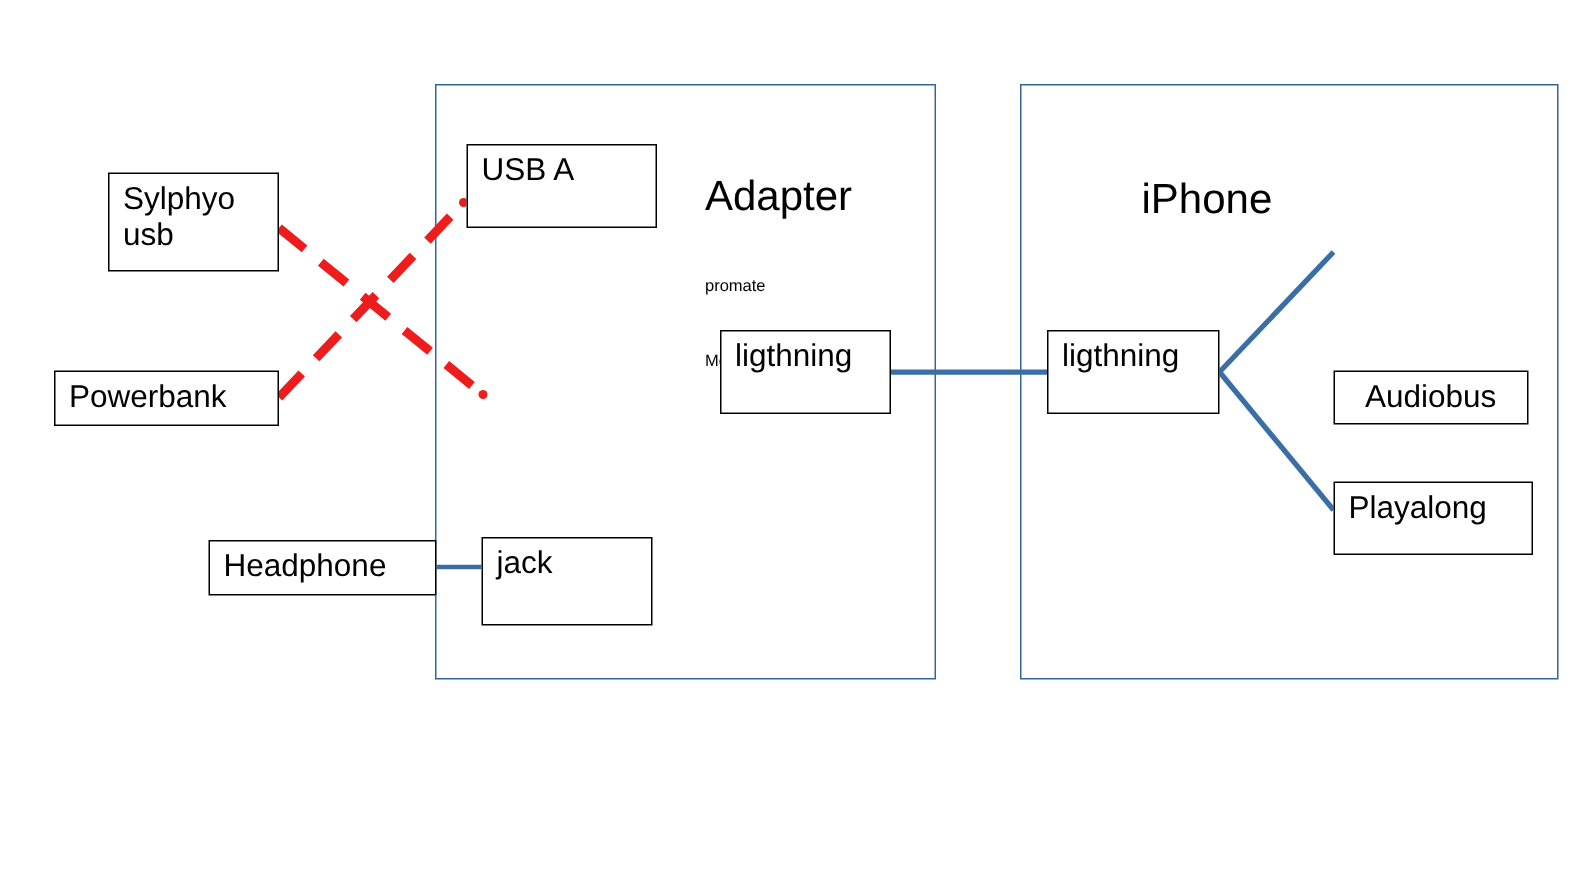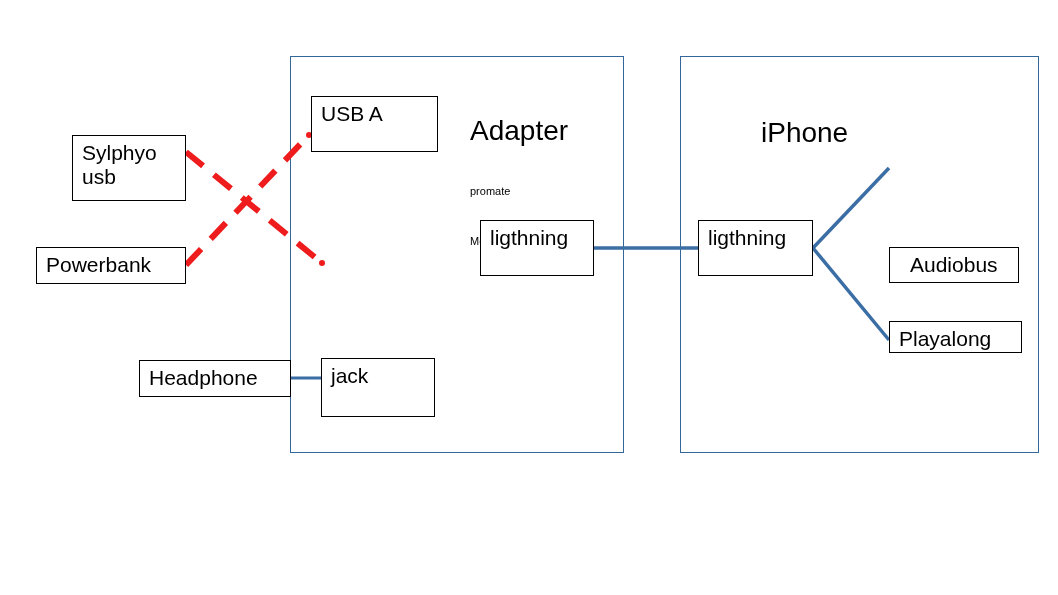--- a/index.html
+++ b/index.html
@@ -78,24 +78,24 @@
       <line x1="186" y1="152" x2="322" y2="263" stroke="#ee1c1c" stroke-width="6" stroke-linecap="butt" stroke-dasharray="22 14"></line>
       <circle cx="322" cy="263" r="3" fill="#ee1c1c"></circle>
       <line x1="186" y1="265" x2="309" y2="135" stroke="#ee1c1c" stroke-width="6" stroke-linecap="butt" stroke-dasharray="22 14"></line>
       <circle cx="309" cy="135" r="3" fill="#ee1c1c"></circle>
       <line x1="243" y1="378" x2="321" y2="378" stroke="#3b6ea5" stroke-width="3" stroke-linecap="butt"></line>
       <line x1="594" y1="248" x2="698" y2="248" stroke="#3b6ea5" stroke-width="3.5" stroke-linecap="butt"></line>
       <line x1="813" y1="248" x2="889" y2="168" stroke="#3b6ea5" stroke-width="3.5" stroke-linecap="butt"></line>
       <line x1="813" y1="248" x2="889" y2="340" stroke="#3b6ea5" stroke-width="3.5" stroke-linecap="butt"></line>
     </svg>
 
-  <div class="node" id="node-sylphyo-usb" style="left: 72px; top: 115px; width: 114px; height: 66px; margin-top: 20px;">Sylphyo
+  <div class="node" id="node-sylphyo-usb" style="left: 72px; top: 115px; width: 114px; height: 66px;">Sylphyo
 usb</div>
   <div class="node" id="node-powerbank" style="left: 36px; top: 247px; width: 150px; height: 37px;">Powerbank</div>
   <div class="node" id="node-headphone" style="left: 91px; top: 360px; width: 152px; height: 37px; margin-left: 48px;">Headphone</div>
   <div class="node" id="node-usb-a" style="left: 311px; top: 96px; width: 127px; height: 56px;">USB A</div>
   <div class="node" id="node-jack" style="left: 321px; top: 358px; width: 114px; height: 59px;">jack</div>
   <div class="node" id="node-adapter-lightning" style="left: 480px; top: 220px; width: 114px; height: 56px;">ligthning</div>
   <div class="node" id="node-iphone-lightning" style="left: 698px; top: 220px; width: 115px; height: 56px;">ligthning</div>
   <div class="node" id="node-audiobus" style="left: 889px; top: 247px; width: 130px; height: 36px; padding-left: 20px;">Audiobus</div>
-  <div class="node" id="node-playalong" style="left: 889px; top: 321px; width: 133px; height: 32px;">Playalong</div>
+  <div class="node" id="node-playalong" style="left: 889px; top: 321px; width: 133px; height: 49px;">Playalong</div>
 
 </div>
 
 </body></html>

